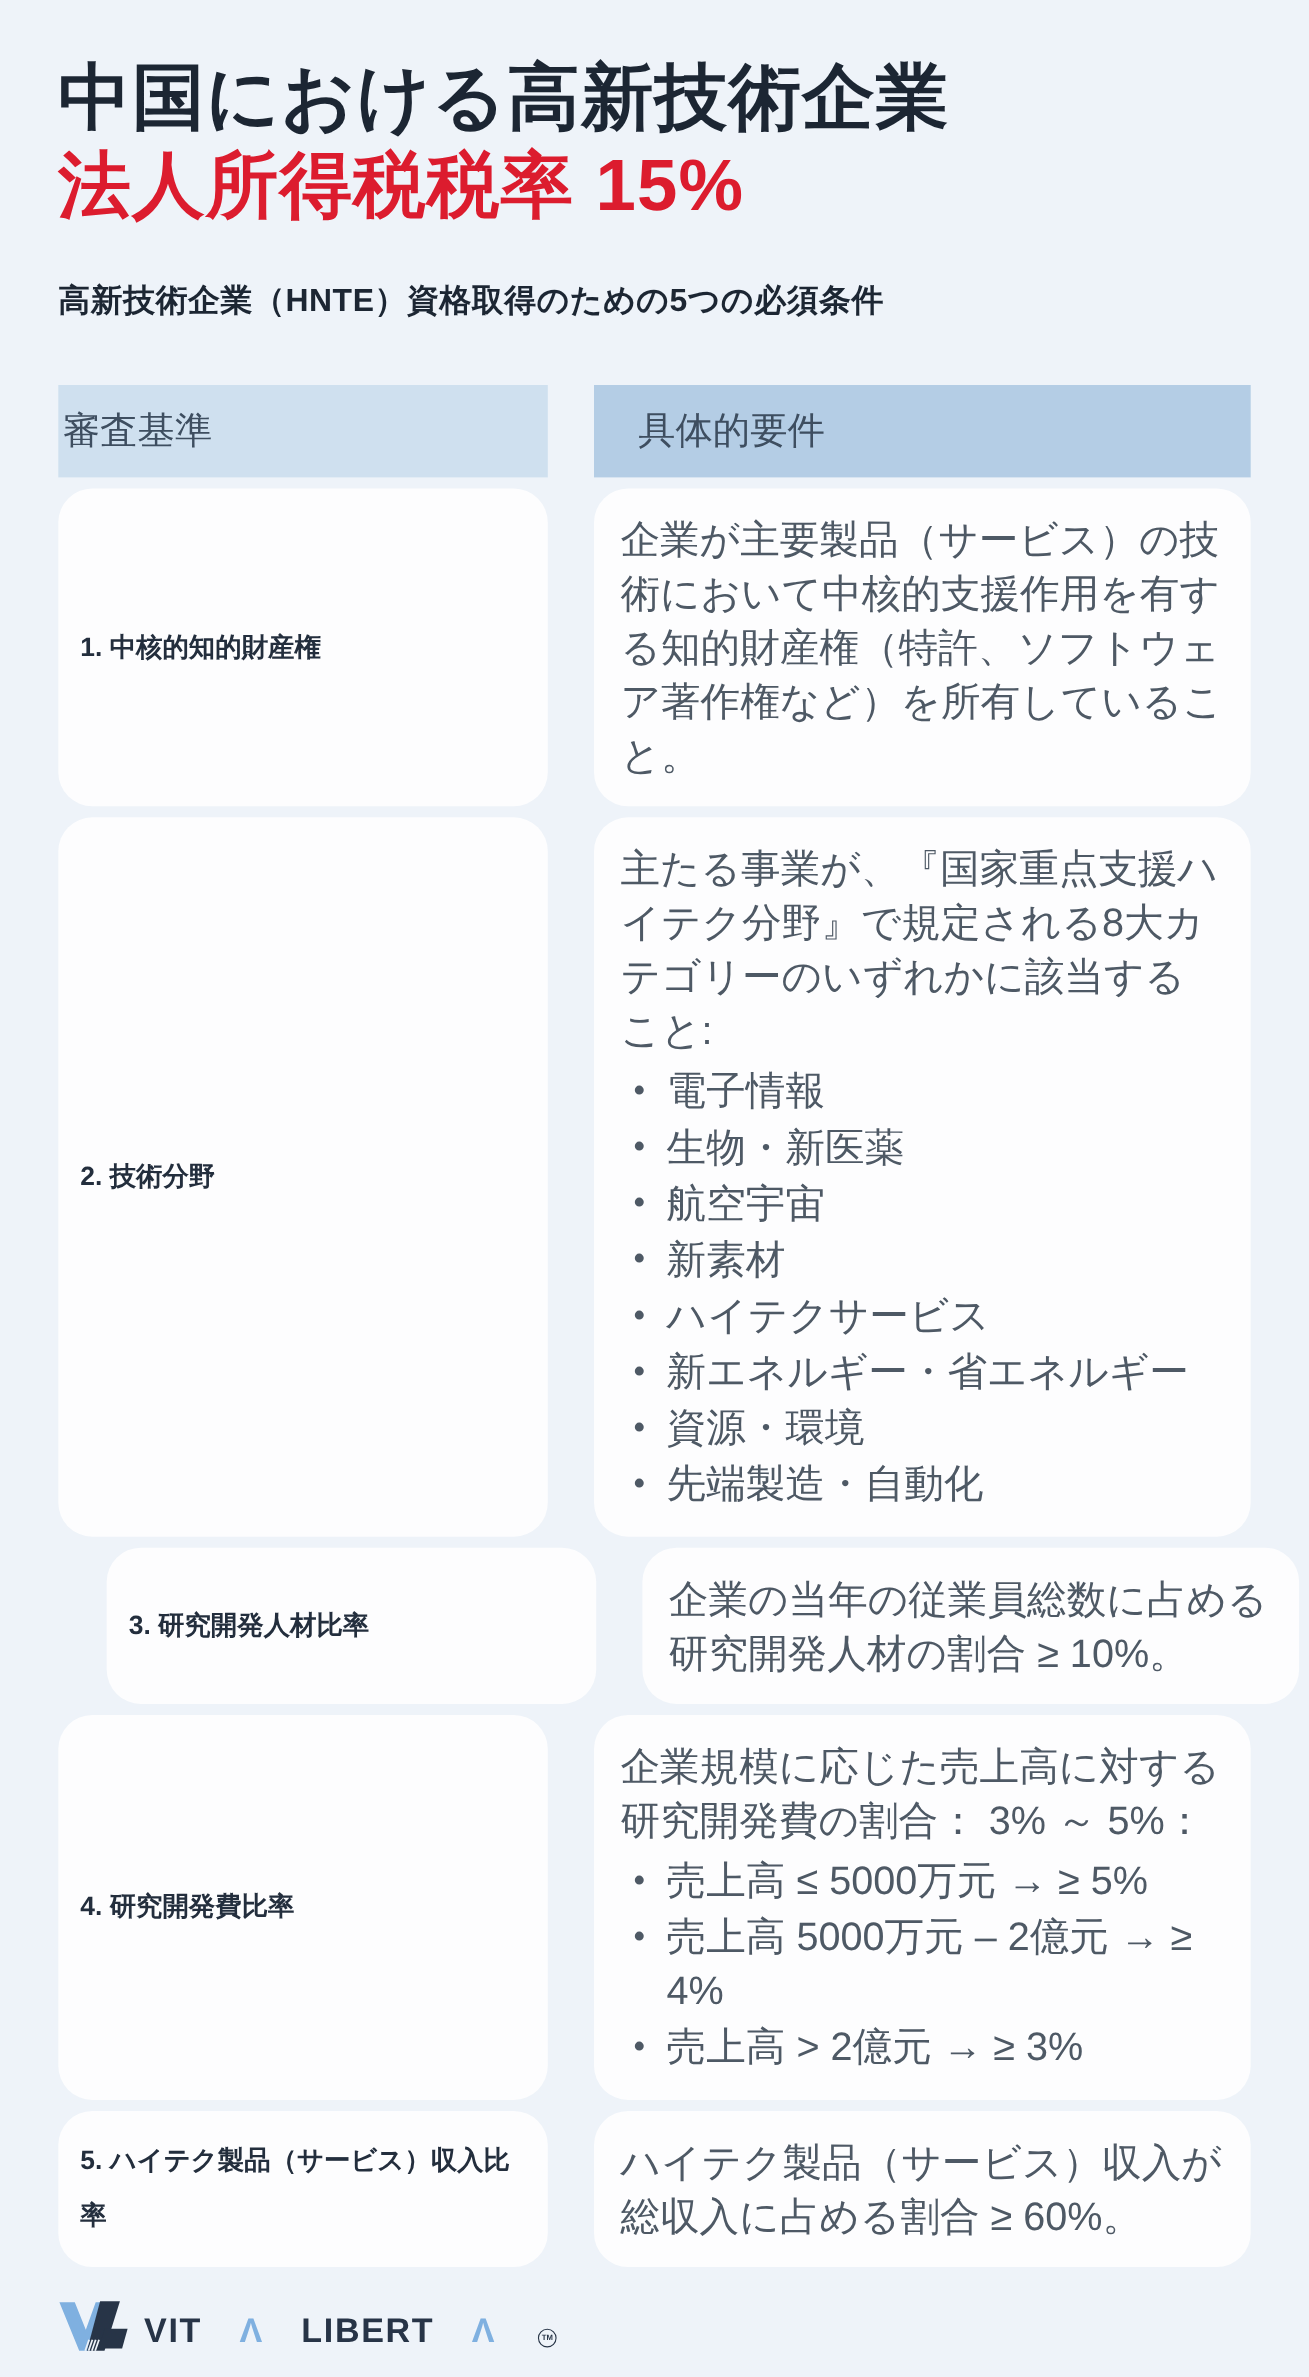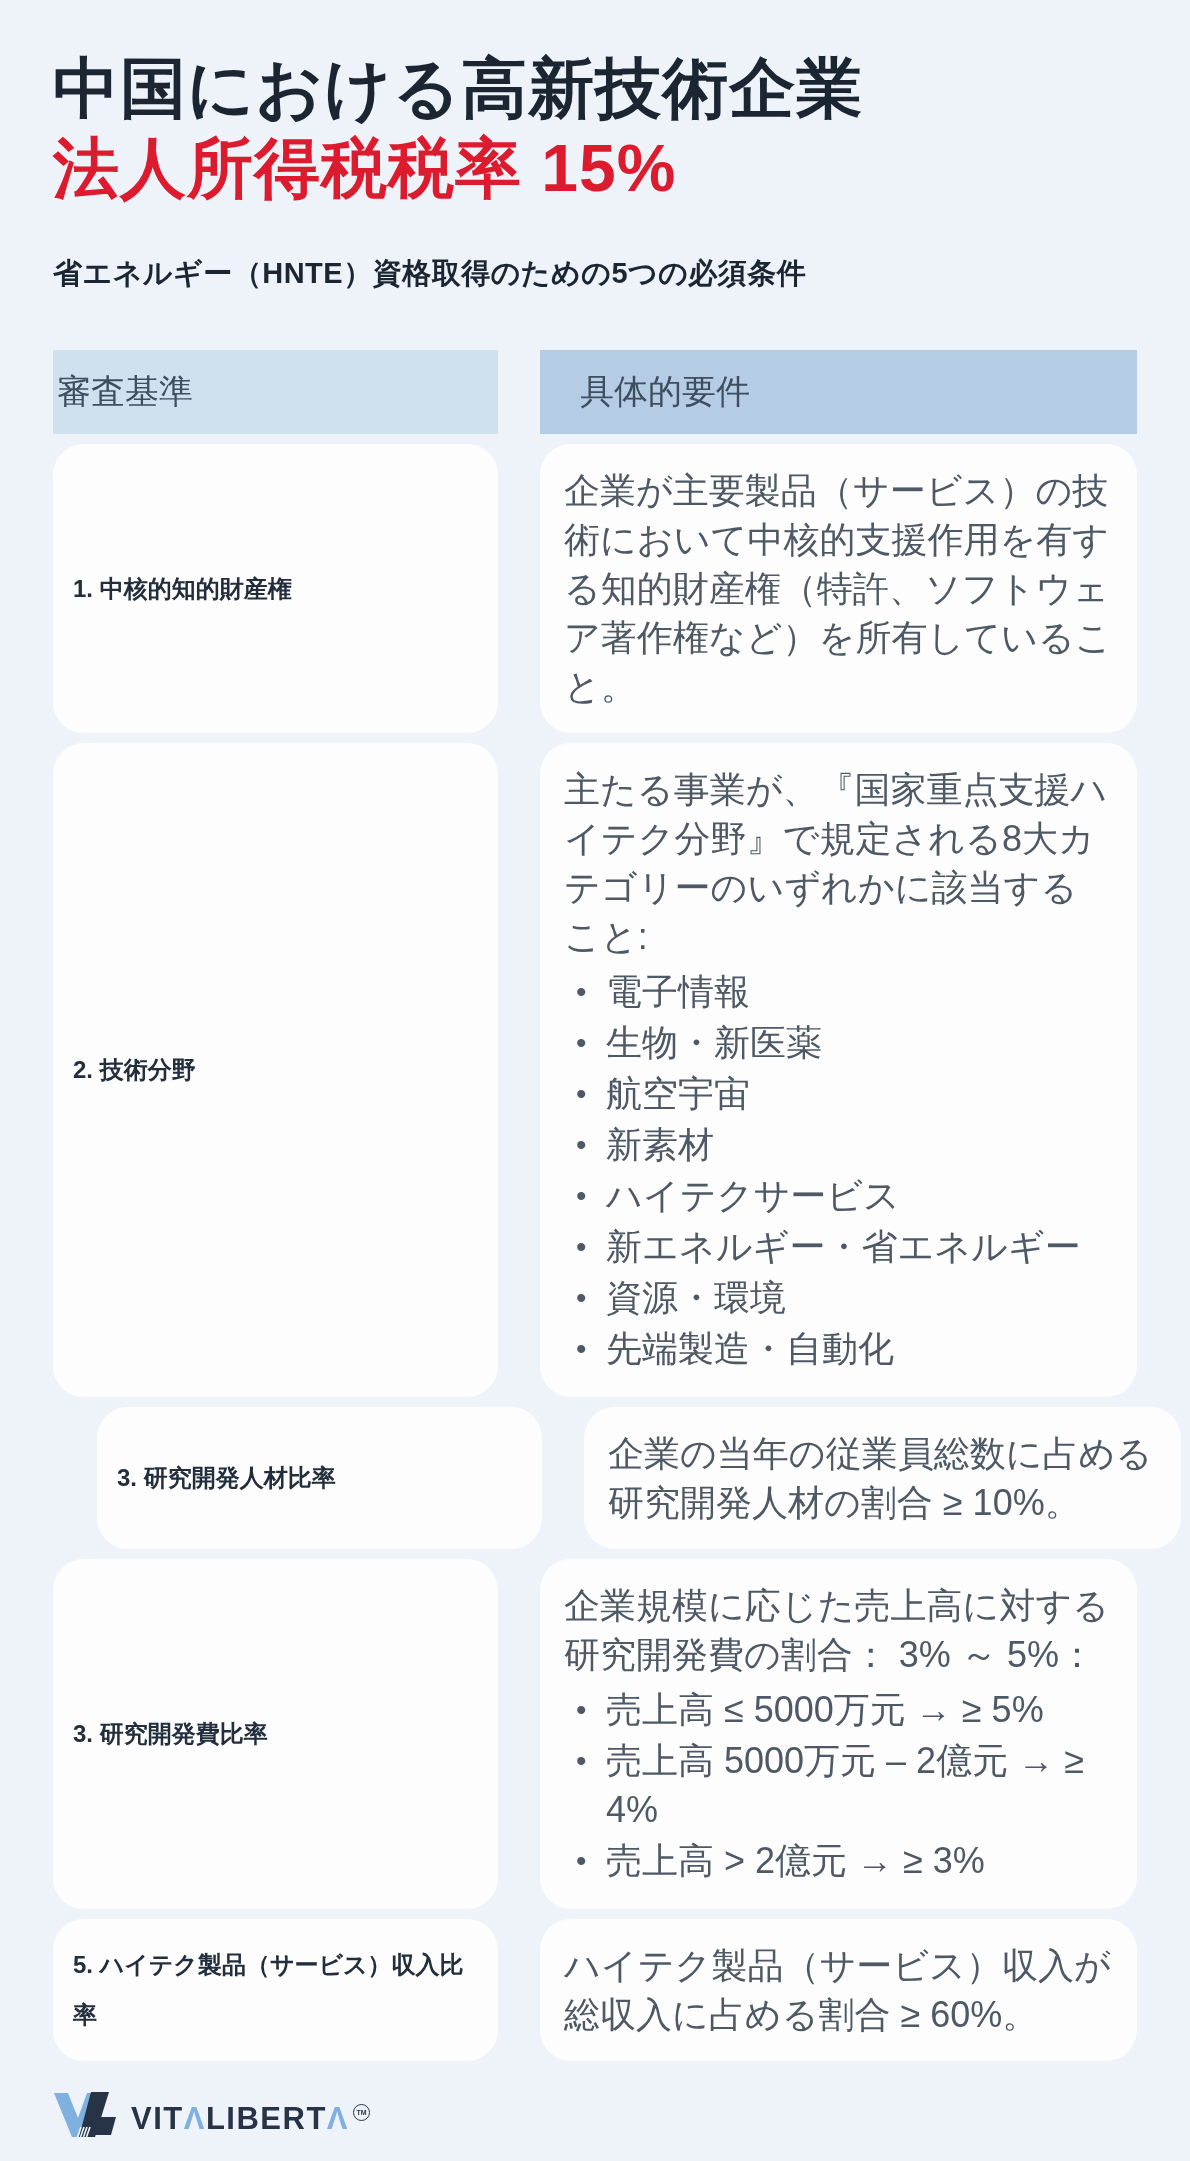--- a/index.html
+++ b/index.html
@@ -109,27 +109,28 @@
 
   .footer{
     margin-top:30px;
     display:flex;
     align-items:center;
     gap:14px;
   }
   .logo-icon{display:block;}
   .wordmark{
     display:flex;
-    align-items:center;
+    align-items:flex-end;
     font-size:31px;
     font-weight:800;
     letter-spacing:1.5px;
     color:var(--brand-navy);
     line-height:1;
     padding-top:6px;
+    gap:34px;
   }
   .wordmark .a{color:var(--brand-blue);}
   .wordmark .word2{margin-left:0;}
   .tm{
     margin-left:4px;
     margin-top:-12px;
     width:17px;
     height:17px;
     border:1.5px solid var(--brand-navy);
     border-radius:50%;
@@ -145,21 +146,21 @@
 </head>
 <body>
 
 <div class="content">
 
   <h1 class="title">
     <span class="line1" style="display:block">中国における高新技術企業</span>
     <span class="line2" style="display:block">法人所得税税率 15%</span>
   </h1>
 
-  <h2 class="subtitle">省エネルギー（HNTE）資格取得のための5つの必須条件</h2>
+  <h2 class="subtitle">高新技術企業（HNTE）資格取得のための5つの必須条件</h2>
 
   <div class="table">
     <div class="trow header">
       <div class="hcell left">審査基準</div>
       <div class="hcell right">具体的要件</div>
     </div>
 
   <div class="trow">
         <div class="cell left">
           <div class="label">1. 中核的知的財産権</div>
@@ -213,21 +214,21 @@
       <div class="trow">
         <div class="cell left">
           <div class="label">3. 研究開発人材比率</div>
         </div>
         <div class="cell right">
           <p>企業の当年の従業員総数に占める研究開発人材の割合 ≥ 10%。</p>
         </div>
       </div>
       <div class="trow">
         <div class="cell left">
-          <div class="label">3. 研究開発費比率</div>
+          <div class="label">4. 研究開発費比率</div>
         </div>
         <div class="cell right">
           <p class="has-bullets">企業規模に応じた売上高に対する研究開発費の割合： 3% ～ 5%：</p>
           <ul class="bullets">
             <li>
               <span class="dot">•</span>
               <span class="btext">売上高 ≤ 5000万元 → ≥ 5%</span>
             </li>
             <li>
               <span class="dot">•</span>

